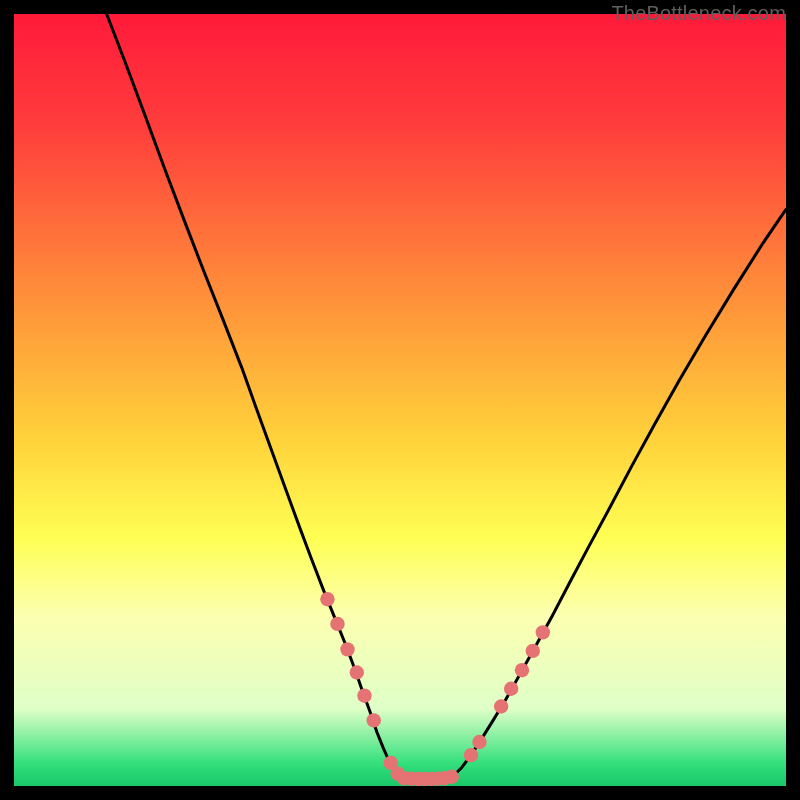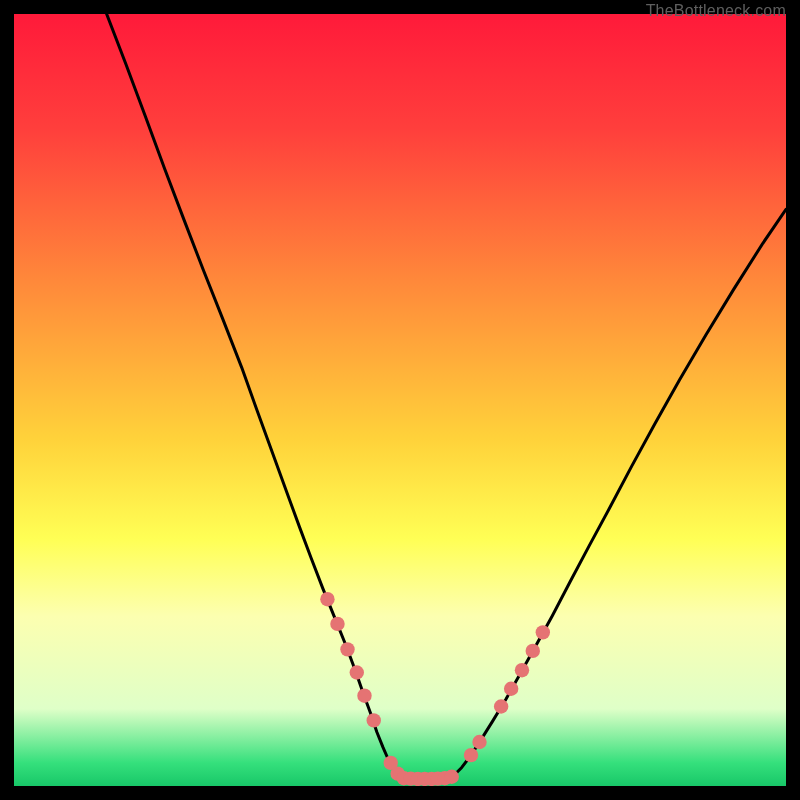--- a/index.html
+++ b/index.html
@@ -24,21 +24,21 @@
     left: 0;
     top: 0;
     width: 772px;
     height: 772px;
   }
   .watermark {
     position: absolute;
     top: 2px;
     right: 14px;
     color: #5f5f5f;
-    font-size: 16px;
+    font-size: 20px;
     font-weight: 500;
     letter-spacing: 0.2px;
     user-select: none;
   }
 </style>
 </head>
 <body>
 
 <div class="frame">
   <svg class="plot" viewBox="0 0 772 772" preserveAspectRatio="none">

